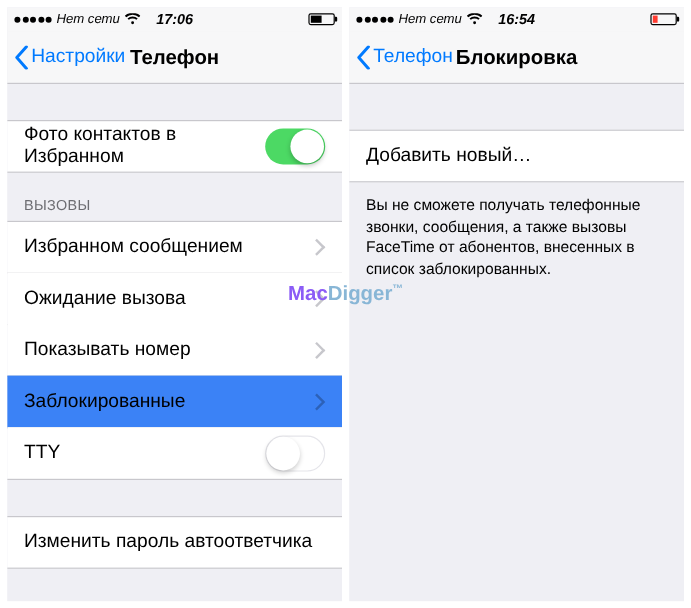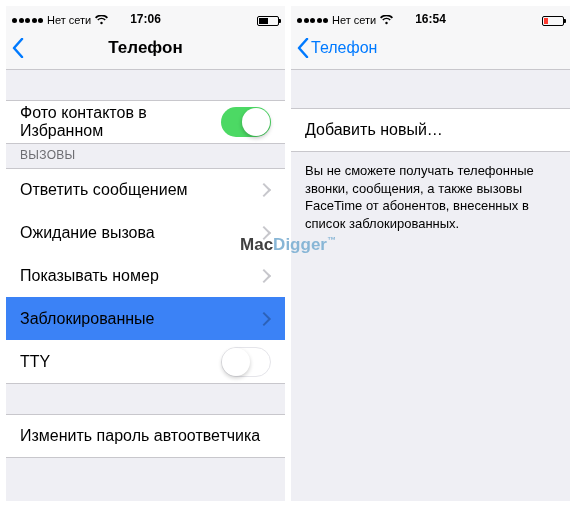--- a/index.html
+++ b/index.html
@@ -3,21 +3,21 @@
   <meta charset="utf-8">
   <style>
     * { margin: 0; padding: 0; box-sizing: border-box; font-family: -apple-system, "Helvetica Neue", Arial, sans-serif; -webkit-font-smoothing: antialiased; }
     body { background: #fff; padding: 6px; }
     .wrap { display: flex; gap: 6px; width: 564px; }
     .phone { width: 279px; background: #efeff4; overflow: hidden; position: relative; }
     .phone.left { height: 495px; }
     .phone.right { height: 495px; }
 
     
-    .status { height: 20px; display: flex; align-items: flex-end; justify-content: space-between; padding: 0 6px; font-size: 11px; background: #f7f7f8; position: relative; }
+    .status { height: 20px; display: flex; align-items: center; justify-content: space-between; padding: 0 6px; font-size: 11px; background: #f7f7f8; position: relative; font-style: italic; }
     .status .l { display: flex; align-items: center; gap: 4px; }
     .status .dots { display: flex; gap: 1.5px; }
     .dot { width: 5px; height: 5px; border-radius: 50%; background: #000; }
     .status .carrier { font-size: 11px; }
     .wifi svg { width: 13px; height: 10px; display:block; }
     .status .time { position: absolute; left: 50%; transform: translateX(-50%); font-weight: 600; font-size: 12px; }
     .bat { display: flex; align-items: center; gap: 3px; }
     .bat-body { width: 22px; height: 10px; border: 1px solid #000; border-radius: 2px; position: relative; }
     .bat-body::after { content: ''; position: absolute; right: -3px; top: 2px; width: 2px; height: 4px; background: #000; border-radius: 0 1px 1px 0; }
     .bat-fill { position: absolute; left: 1px; top: 1px; bottom: 1px; width: 9px; background: #000; }
@@ -32,31 +32,31 @@
     
     .spacer { height: 30px; }
     .row { background: #fff; border-top: 1px solid #c8c7cc; border-bottom: 1px solid #c8c7cc; height: 44px; display: flex; align-items: center; padding: 16px 14px; font-size: 16px; color: #000; position: relative; }
     .row + .row { border-top: none; margin-top: -1px; }
     .row .lbl { flex: 1; }
     .row.link::after { content: ''; width: 8px; height: 8px; border-right: 2px solid #c7c7cc; border-top: 2px solid #c7c7cc; transform: rotate(45deg); margin-right: 2px; }
     .row.highlight { background: #3b82f6; }
     .row.highlight .lbl { color: #000; }
     .row.highlight::after { border-color: rgba(0,0,0,.25); }
 
-    .grp-h { height: 24px; display: flex; align-items: flex-end; padding: 12px 14px 6px; font-size: 12px; color: #6d6d72; text-transform: uppercase; letter-spacing: .3px; }
+    .grp-h { height: 40px; display: flex; align-items: flex-end; padding: 12px 14px 6px; font-size: 12px; color: #6d6d72; text-transform: uppercase; letter-spacing: .3px; }
 
     .toggle { width: 50px; height: 30px; border-radius: 15px; background: #4cd964; position: relative; flex-shrink: 0; }
     .toggle .knob { position: absolute; right: 1px; top: 1px; width: 28px; height: 28px; border-radius: 50%; background: #fff; box-shadow: 0 2px 4px rgba(0,0,0,.25); }
     .toggle.off { background: #fff; border: 1.5px solid #e5e5ea; }
     .toggle.off .knob { right: auto; left: 0; top: 0; box-shadow: 0 2px 4px rgba(0,0,0,.2); }
 
     .footer-text { padding: 10px 14px; font-size: 13px; color: #000000; line-height: 1.35; }
 
     .watermark { position: absolute; left: 50%; top: 235px; transform: translateX(-50%); font-size: 17px; font-weight: 700; color: #888; pointer-events: none; z-index: 5; white-space: nowrap; }
-    .watermark .m { color: #404040; }
+    .watermark .m { color: #8b5cf6; }
     .watermark .d { color: #88b6d6; margin-top: 16px; }
     .watermark sup { font-size: 9px; color: #88b6d6; }
   </style>
 </head>
 <body>
 
 <div class="wrap">
 
   <div class="phone left">
     <div class="status">
@@ -81,37 +81,38 @@
             <div class="bat-fill"></div>
           </div>
       </div>
     </div>
 
     <div class="nav">
       <div class="back">
         <svg class="chev-l" viewBox="0 0 12 20">
             <path fill="none" stroke="#007aff" stroke-width="2.5" stroke-linecap="round" stroke-linejoin="round" d="M10 1L2 10l8 9"></path>
           </svg>
+        <span>Настройки</span>
       </div>
       <div class="nav-title">Телефон</div>
     </div>
 
     <div class="spacer"></div>
 
     <div class="row">
       <span class="lbl">Фото контактов в Избранном</span>
       <div class="toggle">
           <div class="knob"></div>
         </div>
     </div>
 
     <div class="grp-h">ВЫЗОВЫ</div>
 
     <div class="row link">
-      <span class="lbl">Ответить сообщением</span>
+      <span class="lbl">Избранном сообщением</span>
     </div>
     <div class="row link">
       <span class="lbl">Ожидание вызова</span>
     </div>
     <div class="row link">
       <span class="lbl">Показывать номер</span>
     </div>
     <div class="row link highlight">
       <span class="lbl">Заблокированные</span>
     </div>
@@ -154,20 +155,21 @@
       </div>
     </div>
 
     <div class="nav">
       <div class="back">
         <svg class="chev-l" viewBox="0 0 12 20">
             <path fill="none" stroke="#007aff" stroke-width="2.5" stroke-linecap="round" stroke-linejoin="round" d="M10 1L2 10l8 9"></path>
           </svg>
         <span>Телефон</span>
       </div>
+      <div class="nav-title">Блокировка</div>
     </div>
 
     <div class="spacer" style="height:38px"></div>
 
     <div class="row">
       <span class="lbl">Добавить новый…</span>
     </div>
 
     <div class="footer-text">Вы не сможете получать телефонные звонки, сообщения, а также вызовы FaceTime от абонентов, внесенных в список заблокированных.</div>
   </div>

